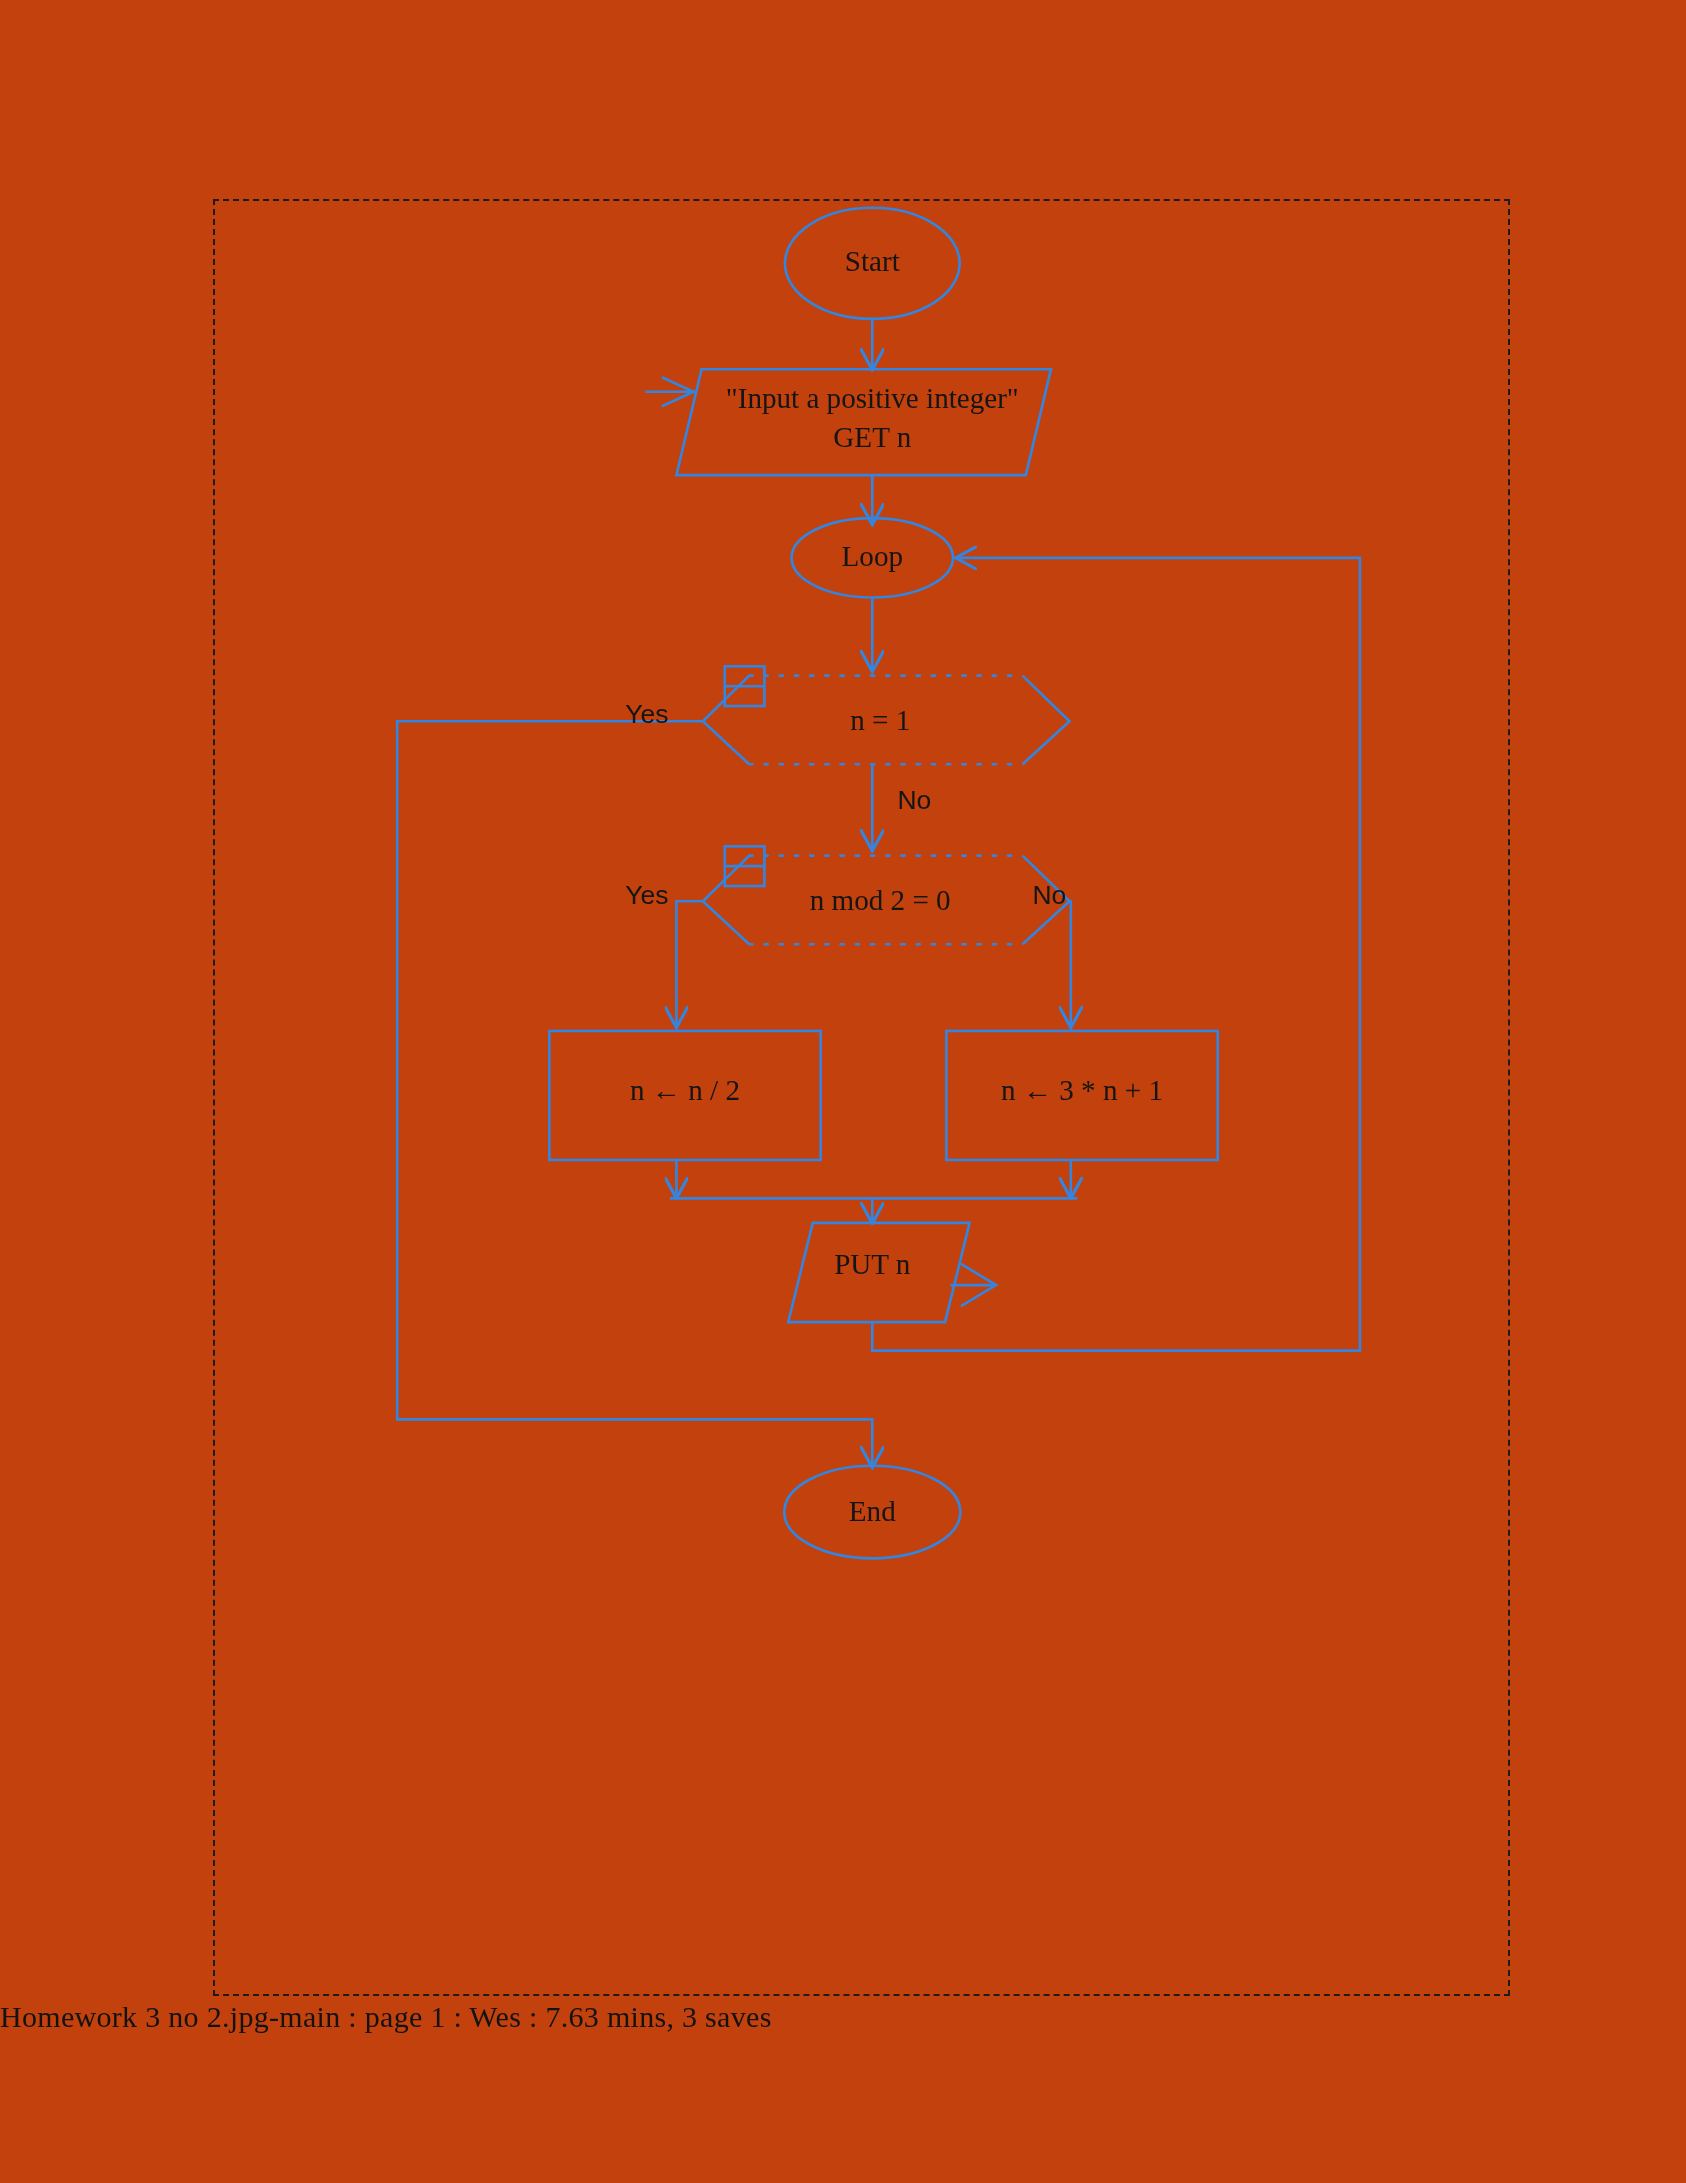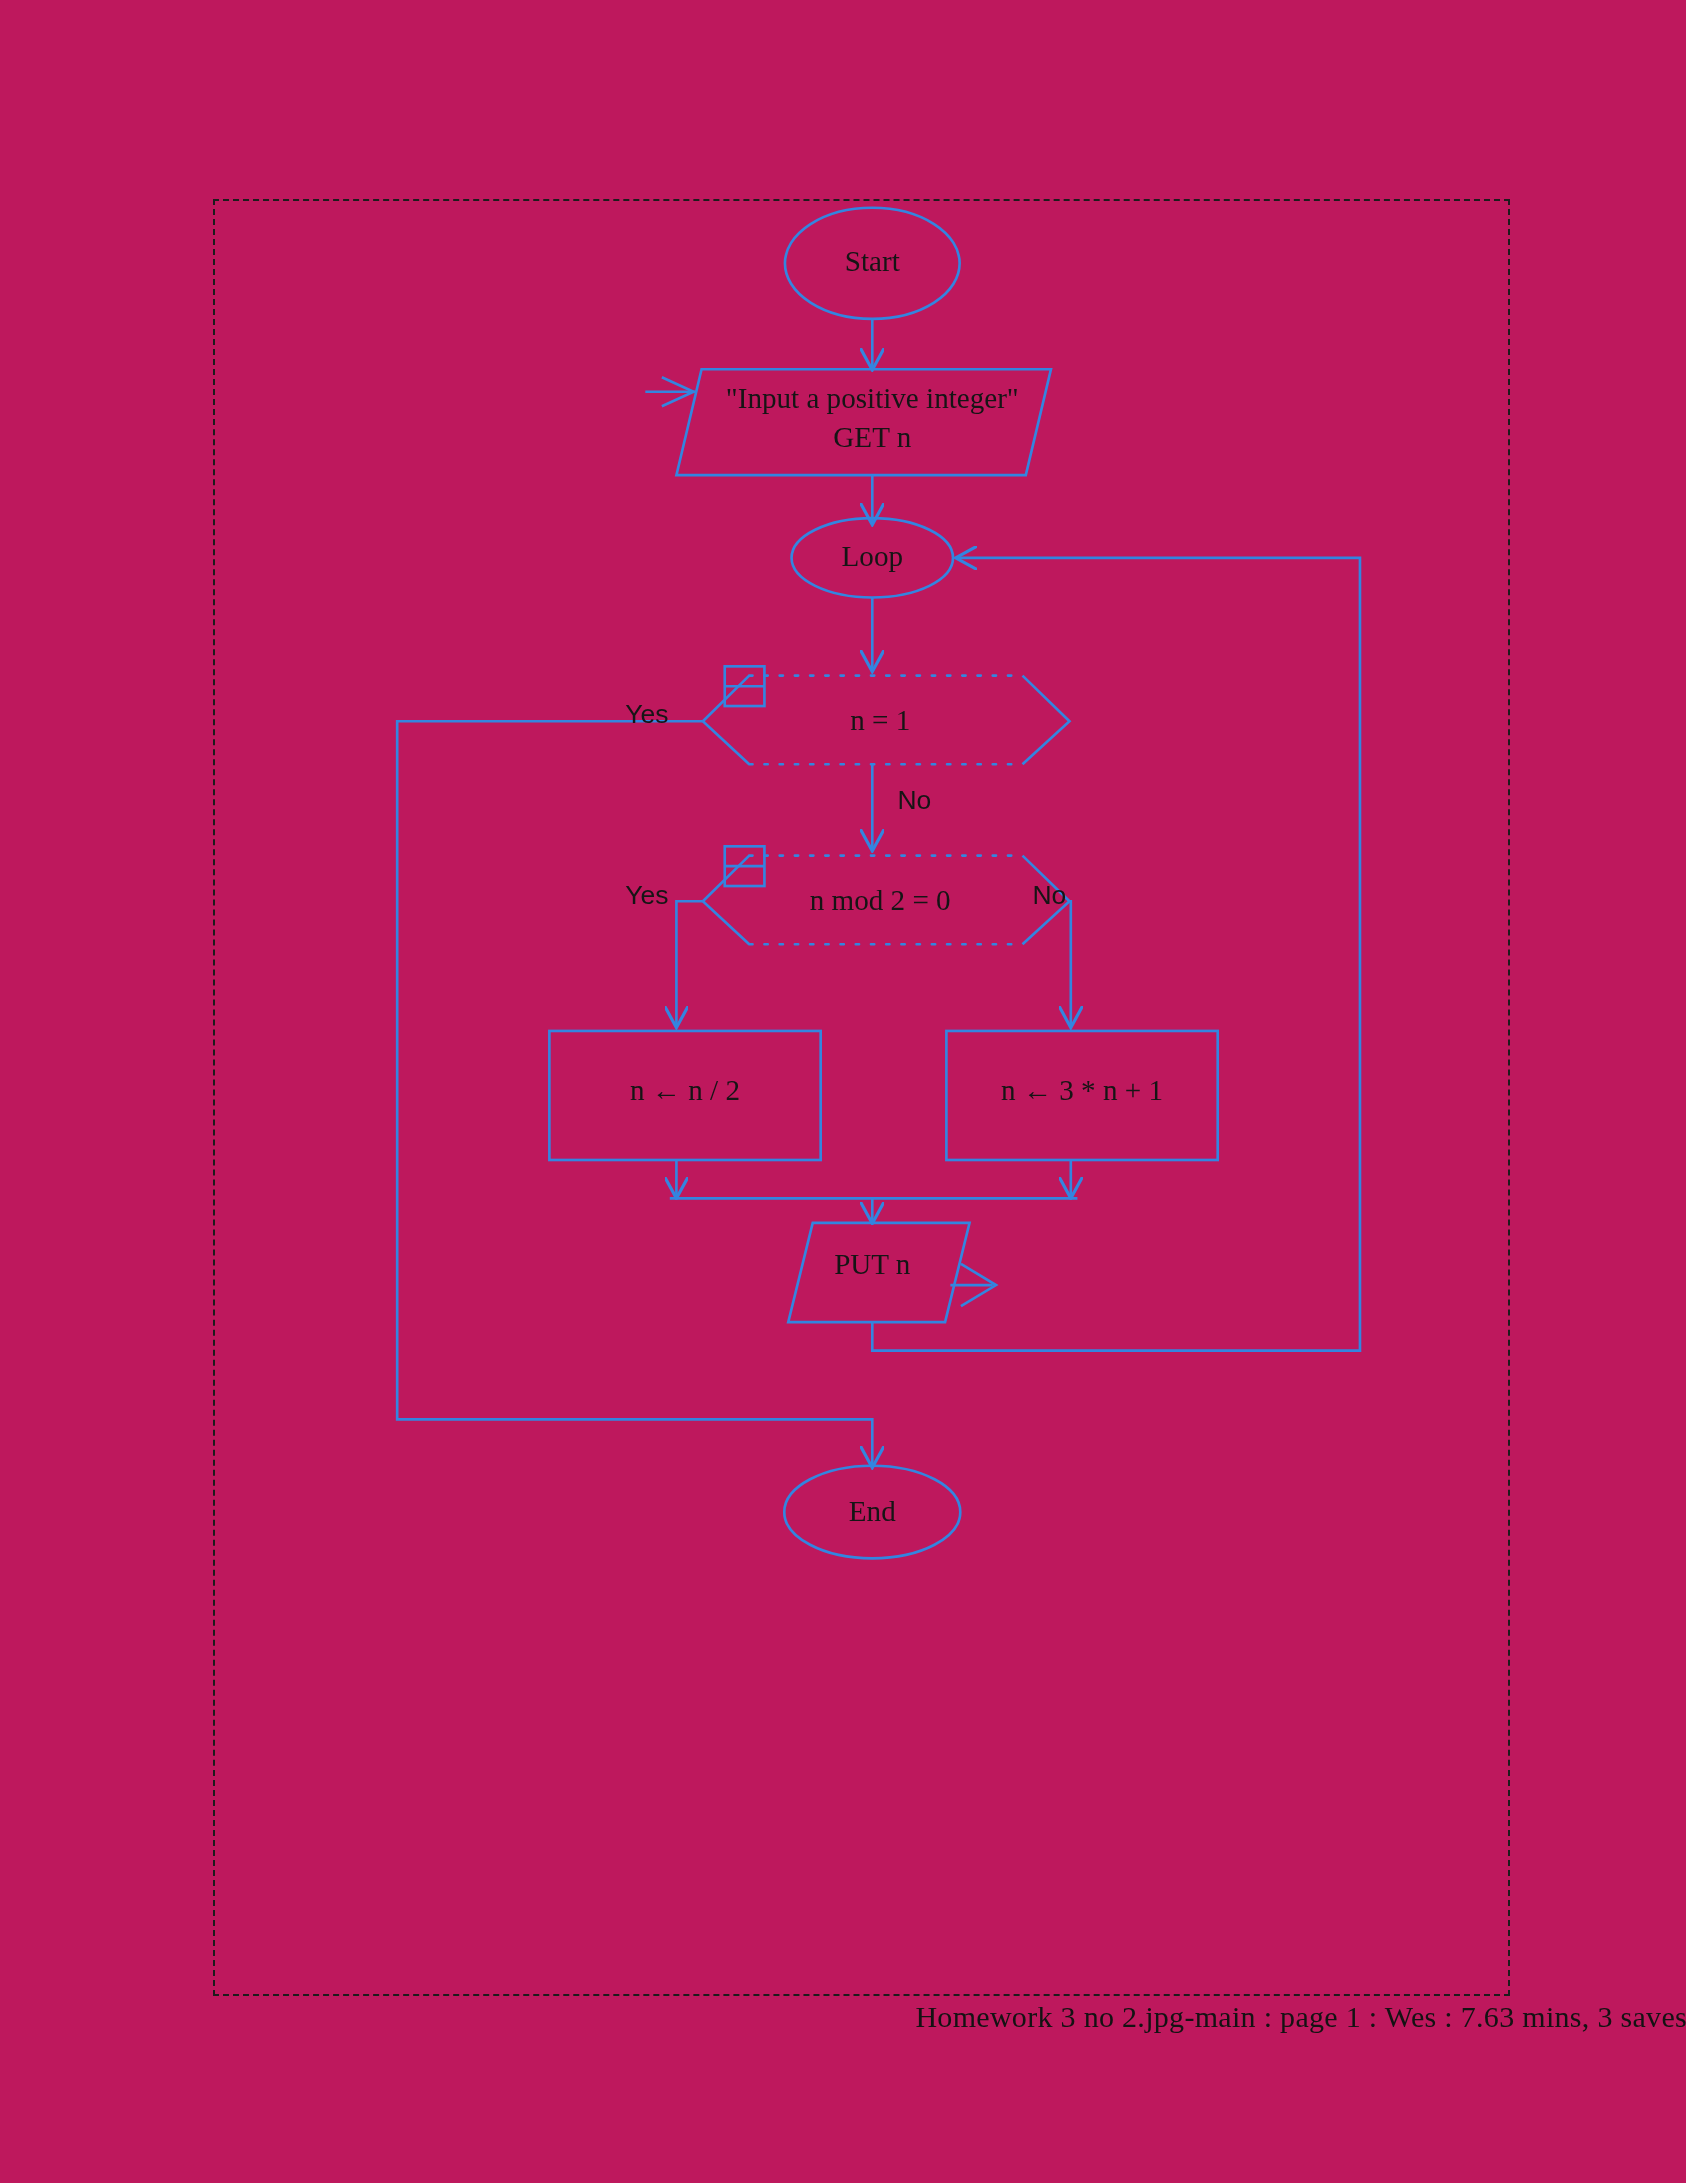--- a/index.html
+++ b/index.html
@@ -11,21 +11,21 @@
   body {
     width: 1687px;
     height: 2183px;
     position: relative;
     font-family: "Liberation Serif", "DejaVu Serif", serif;
     overflow: hidden;
   }
   #page {
     position: absolute;
     inset: 0;
-    background: #be185d;
+    background: #c2410c;
   }
   
   #page-frame {
     position: absolute;
     left: 213px;
     top: 199px;
     width: 1297px;
     height: 1797px;
     border: 2px dashed #1c1c1c;
     box-sizing: border-box;
@@ -49,21 +49,21 @@
     font-family: "Liberation Sans", "DejaVu Sans", sans-serif;
     fill: #151515;
     font-size: 40px;
     dominant-baseline: middle;
   }
   #footer-caption {
     position: absolute;
     left: 0;
     top: 2000px;
     width: 1687px;
-    text-align: right;
+    text-align: left;
     font-family: "Liberation Serif", "DejaVu Serif", serif;
     font-size: 30px;
     color: #131313;
     letter-spacing: 0.3px;
   }
 </style>
 </head>
 <body>
 
 <div id="page">

